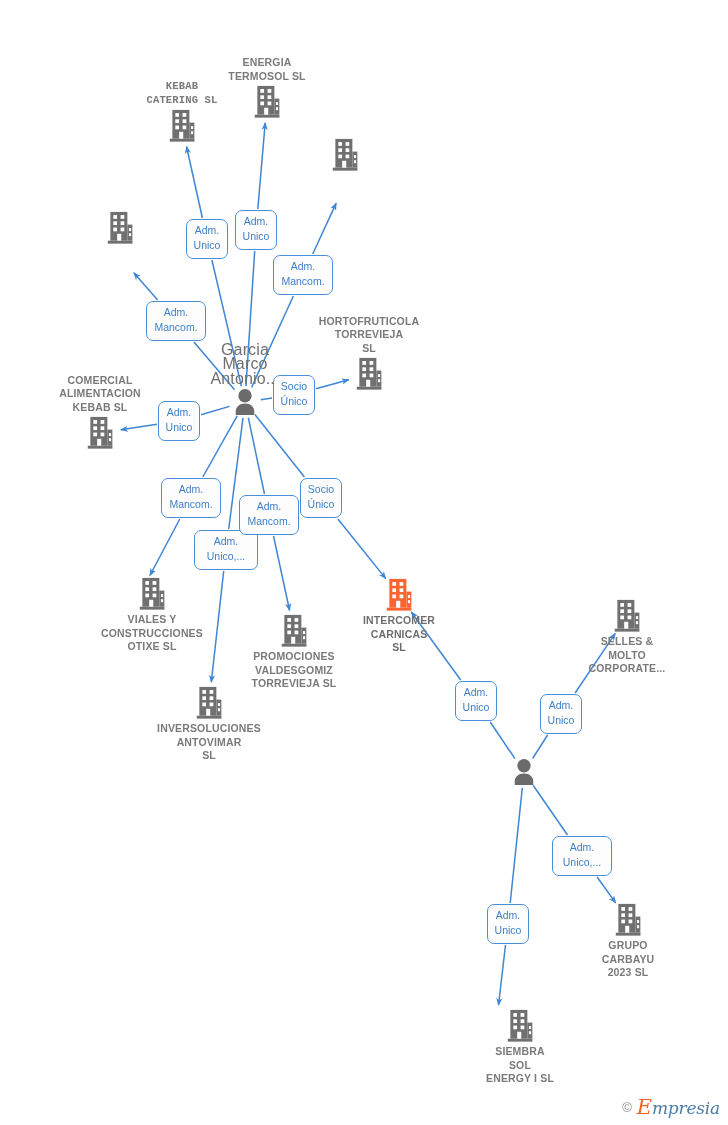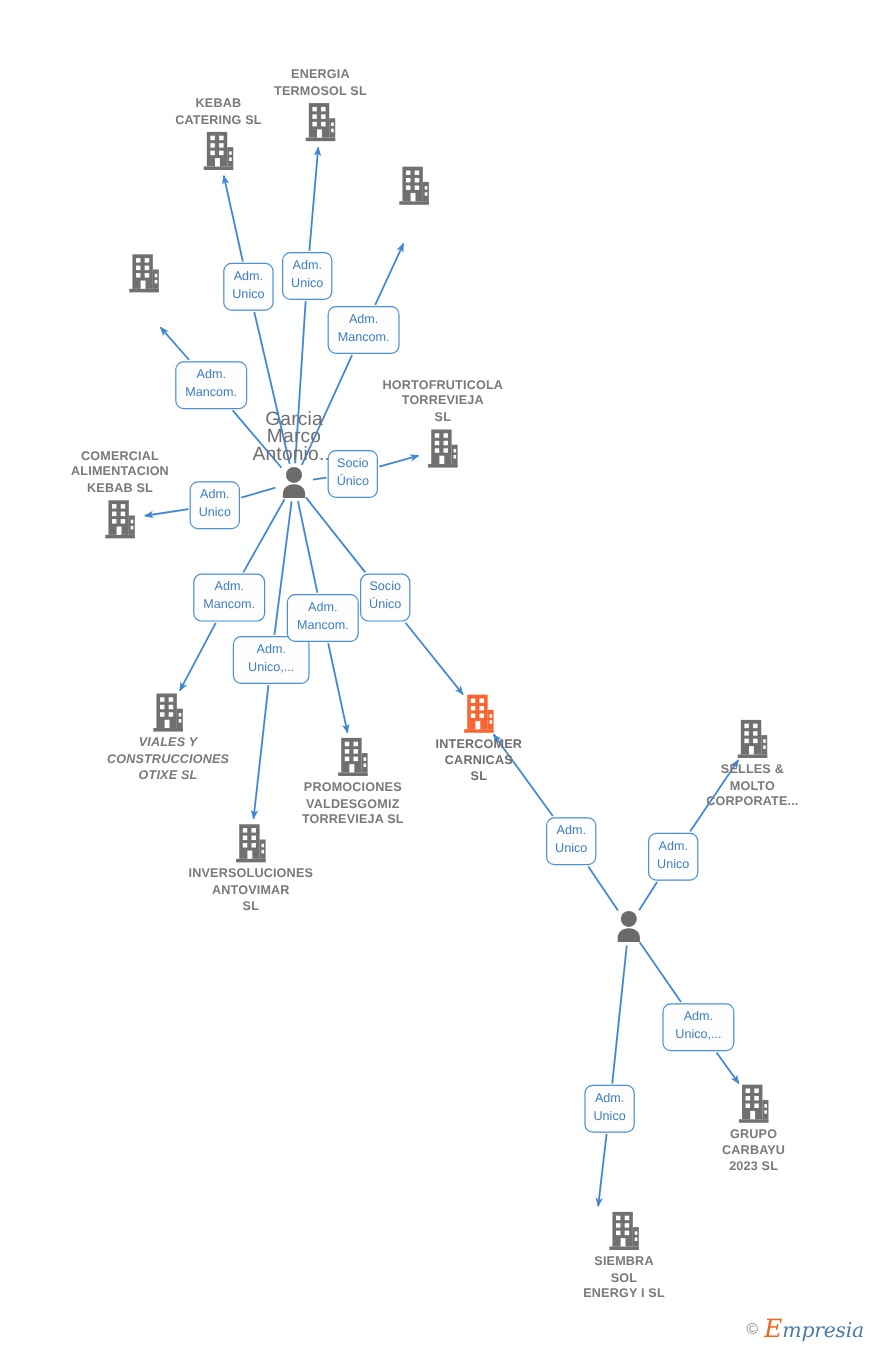--- a/index.html
+++ b/index.html
@@ -146,21 +146,21 @@
         <path d="M 532.6 758.5 L 547.6 735.0"></path>
         <path d="M 575.1 693.0 L 615.3 633.4" marker-end="url(#arrow)"></path>
         <path d="M 533.1 785.2 L 567.5 835.0"></path>
         <path d="M 597.1 877.0 L 615.7 902.9" marker-end="url(#arrow)"></path>
         <path d="M 522.3 787.9 L 510.2 903.0"></path>
         <path d="M 505.5 945.0 L 498.5 1005.1" marker-end="url(#arrow)"></path>
       </g>
   </svg>
 
   <div id="nodes">
-      <div class="node company cap-top" style="top: 80px; left: 182px;">
+      <div class="node company cap-top" style="top: 80px; left: 182px; font-family: Liberation Mono, monospace;">
         <span class="caption">KEBAB
 CATERING  SL</span>
         <span class="glyph"><svg width="28" height="34" viewBox="0 0 24 30" xmlns="http://www.w3.org/2000/svg">
             <rect x="3.5" y="0.8" width="15" height="25.4" fill="#707070"></rect>
             <rect x="18.5" y="12" width="4.4" height="14.2" fill="#707070"></rect>
             <rect x="1.2" y="26.2" width="21.8" height="2.6" fill="#707070"></rect>
             <g fill="#ffffff">
               <rect x="6.1" y="3.6" width="3.3" height="3.3"></rect>
               <rect x="12.5" y="3.6" width="3.3" height="3.3"></rect>
               <rect x="6.1" y="9.1" width="3.3" height="3.3"></rect>
@@ -273,21 +273,21 @@
       </div>
       <div class="node person cap-top" style="top: 342.5px; left: 245px;">
         <span class="caption">Garcia
 Marco
 Antonio...</span>
         <span class="glyph"><svg width="26" height="28" viewBox="0 0 24 26" xmlns="http://www.w3.org/2000/svg">
             <circle cx="12" cy="7.2" r="6.2" fill="#6b6b6b"></circle>
             <path d="M12 14.4c-5.1 0-8.6 3.1-8.6 7.4V25h17.2v-3.2c0-4.3-3.5-7.4-8.6-7.4z" fill="#6b6b6b"></path>
           </svg></span>
       </div>
-      <div class="node company cap-bottom" style="top: 577px; left: 140px; font-style: italic;">
+      <div class="node company cap-bottom" style="top: 577px; left: 152px;">
         <span class="glyph"><svg width="28" height="34" viewBox="0 0 24 30" xmlns="http://www.w3.org/2000/svg">
             <rect x="3.5" y="0.8" width="15" height="25.4" fill="#707070"></rect>
             <rect x="18.5" y="12" width="4.4" height="14.2" fill="#707070"></rect>
             <rect x="1.2" y="26.2" width="21.8" height="2.6" fill="#707070"></rect>
             <g fill="#ffffff">
               <rect x="6.1" y="3.6" width="3.3" height="3.3"></rect>
               <rect x="12.5" y="3.6" width="3.3" height="3.3"></rect>
               <rect x="6.1" y="9.1" width="3.3" height="3.3"></rect>
               <rect x="12.5" y="9.1" width="3.3" height="3.3"></rect>
               <rect x="6.1" y="14.6" width="3.3" height="3.3"></rect>

